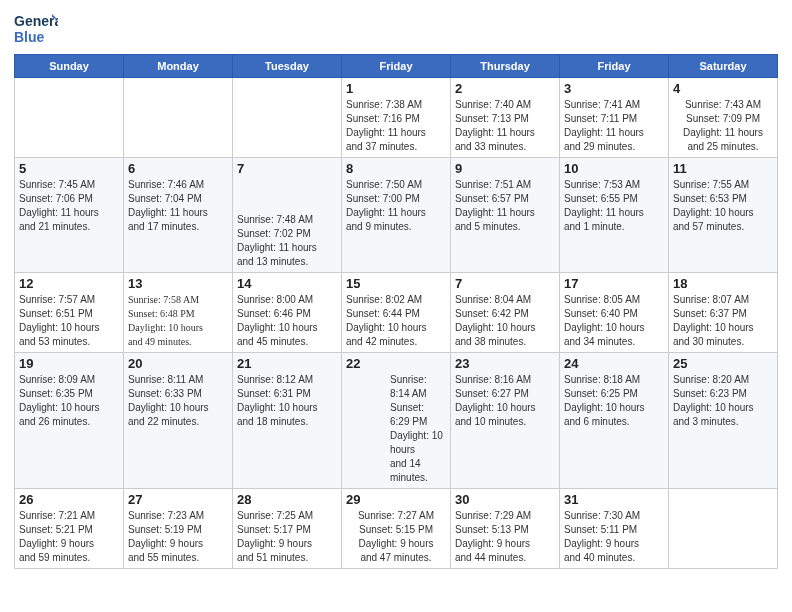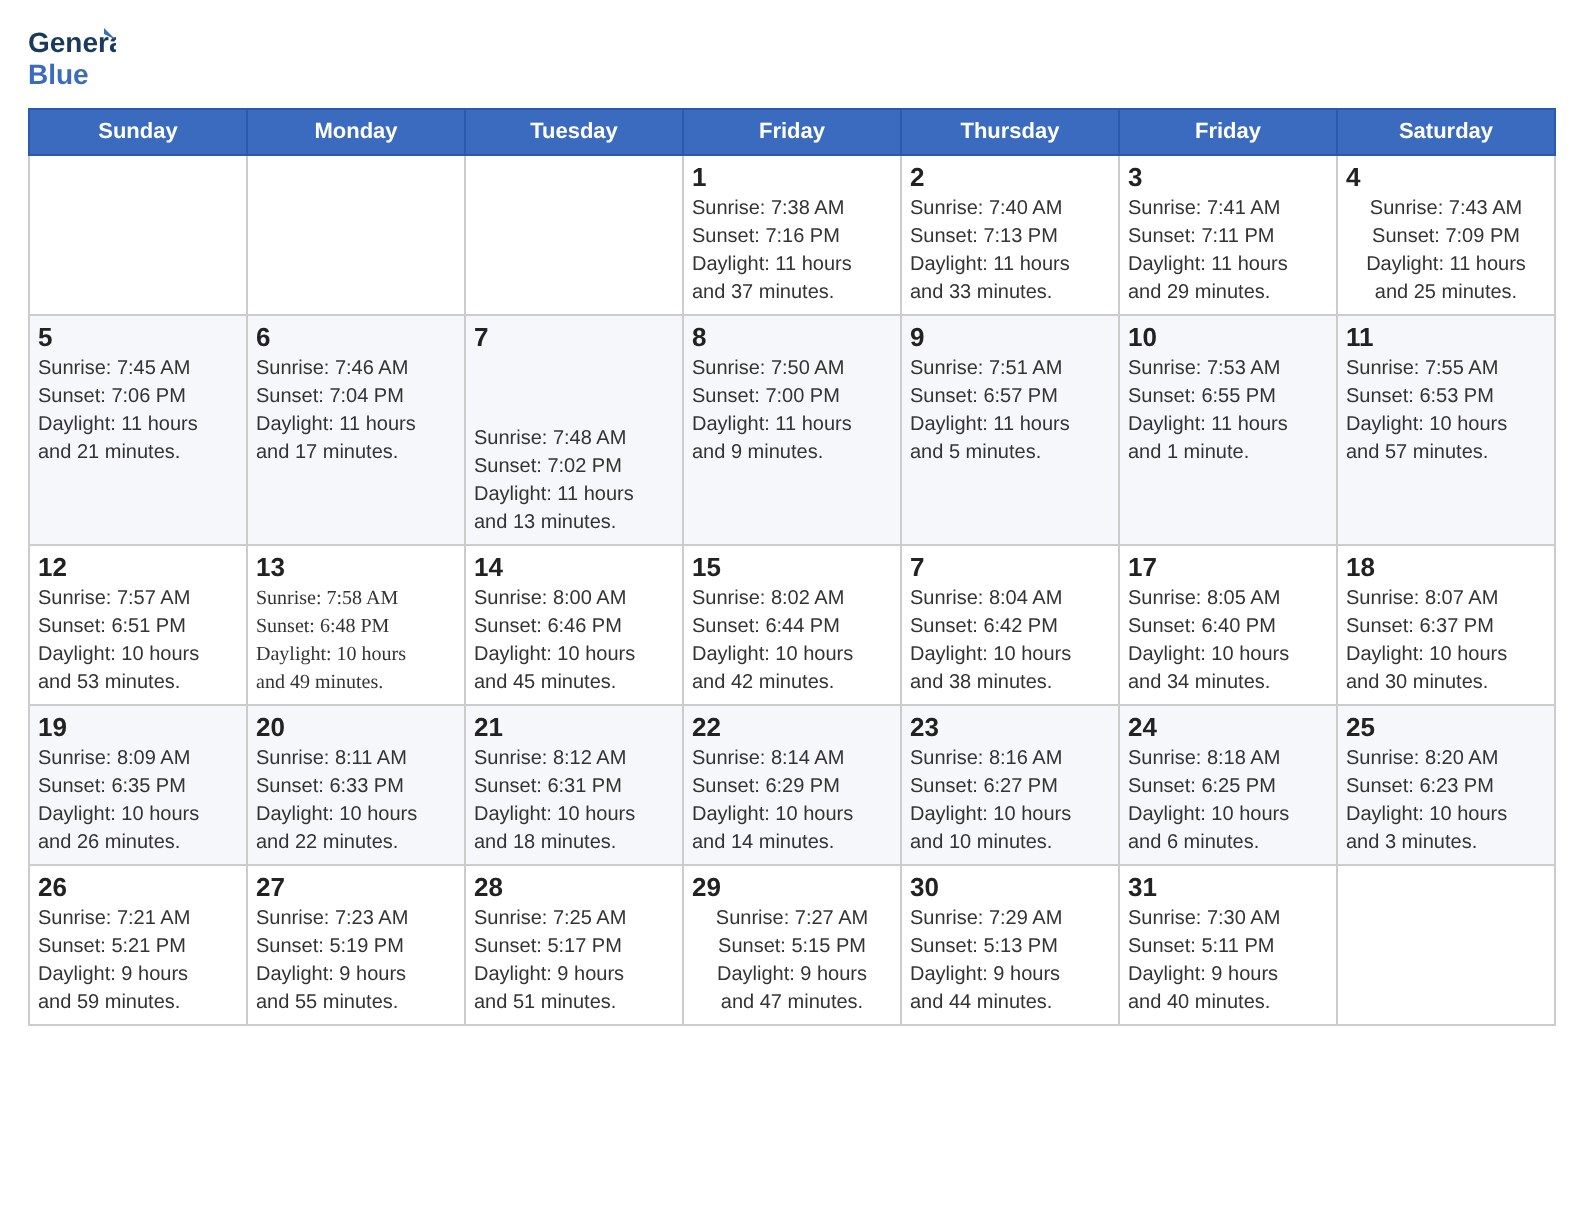--- a/index.html
+++ b/index.html
@@ -266,21 +266,21 @@
           </td>
           <td>
             <div class="day-num">21</div>
             <div class="day-info" style="white-space: pre-line;">Sunrise: 8:12 AM
 Sunset: 6:31 PM
 Daylight: 10 hours
 and 18 minutes.</div>
           </td>
           <td>
             <div class="day-num">22</div>
-            <div class="day-info" style="white-space: pre-line;">Sunrise: 8:14 AM
+            <div class="day-info" style="white-space: pre-line; margin-left: 44px;">Sunrise: 8:14 AM
 Sunset: 6:29 PM
 Daylight: 10 hours
 and 14 minutes.</div>
           </td>
           <td>
             <div class="day-num">23</div>
             <div class="day-info" style="white-space: pre-line;">Sunrise: 8:16 AM
 Sunset: 6:27 PM
 Daylight: 10 hours
 and 10 minutes.</div>

